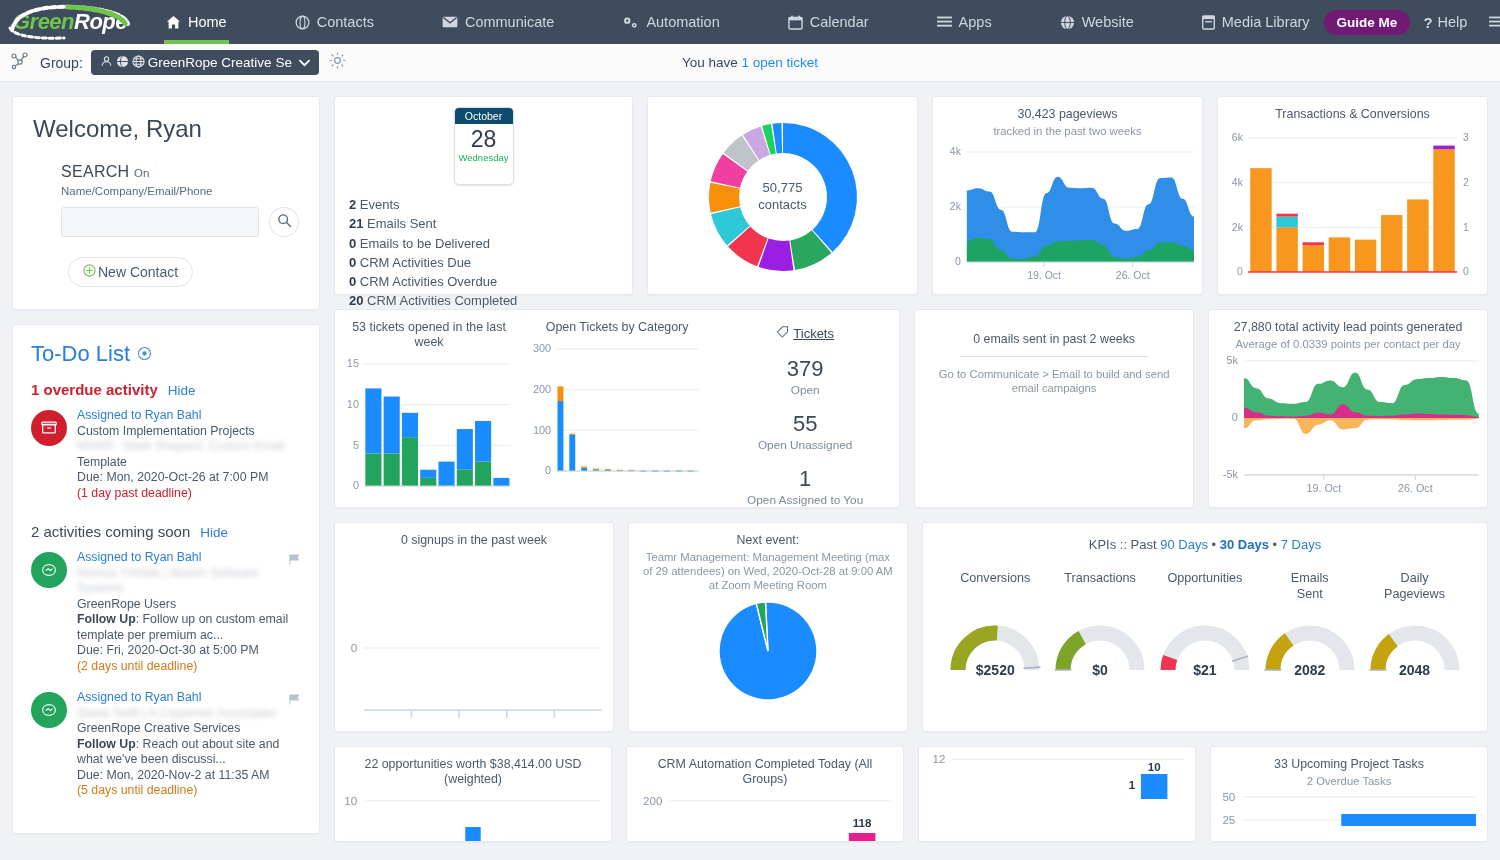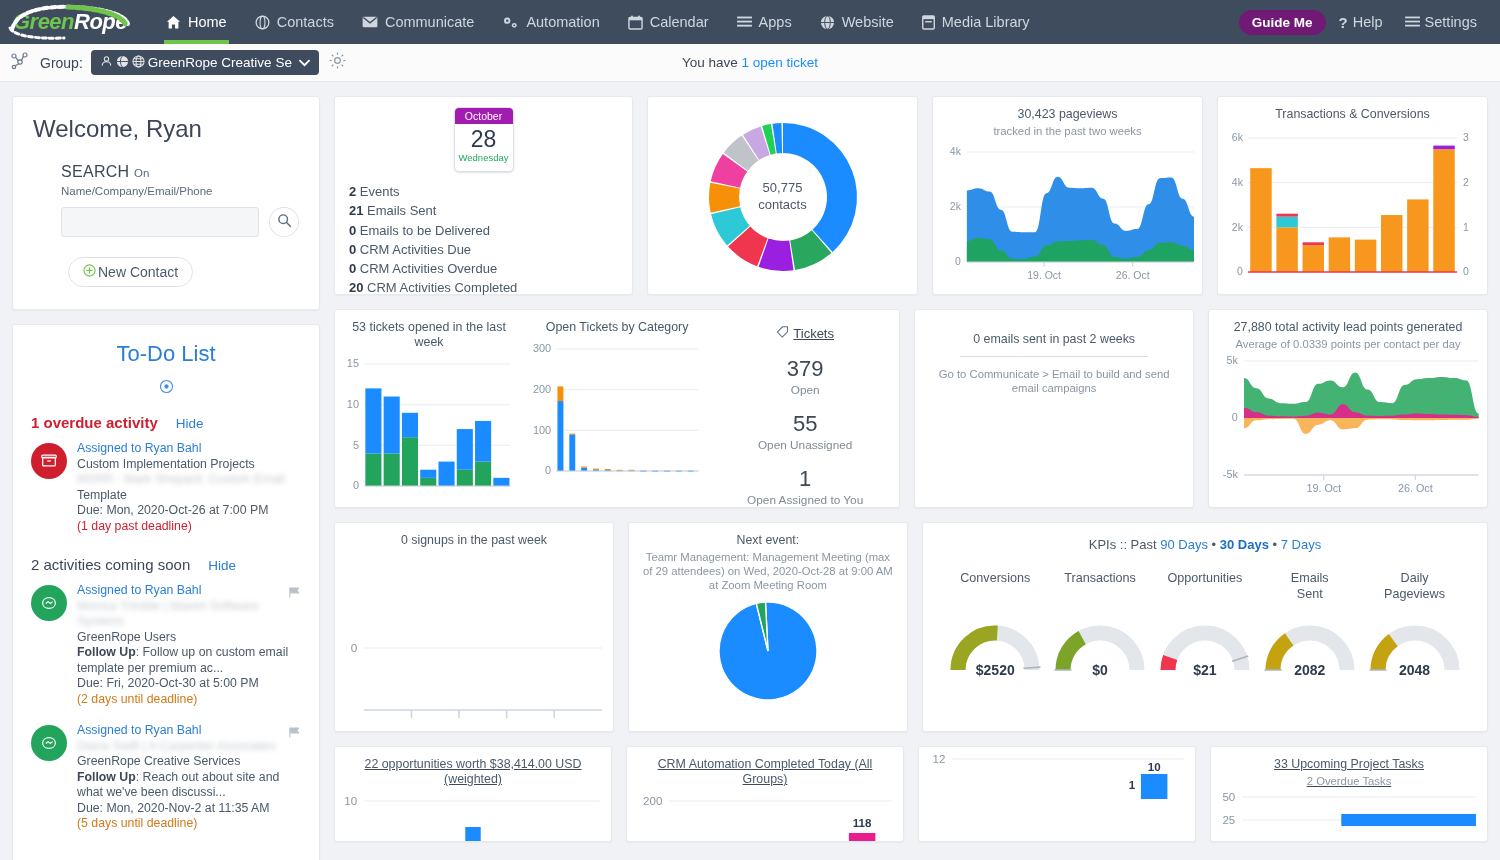--- a/index.html
+++ b/index.html
@@ -26,21 +26,21 @@
   .brand-text {
     font-size: 22px; font-weight: bold; font-style: italic;
     letter-spacing: -0.5px; white-space: nowrap;
   }
   .brand-green { color: #6fc44c; }
   .brand-white { color: #ffffff; }
   .brand-swoosh {
     position: absolute; left: 6px; top: 4px; width: 128px; height: 36px;
     pointer-events: none;
   }
-  .navitems { display: flex; align-items: center; height: 44px; margin-left: 12px; }
+  .navitems { display: flex; align-items: center; height: 44px; margin-left: 12px; gap: 40px; }
   .navitem {
     display: flex; align-items: center; gap: 7px;
     color: #cfd6de; font-size: 14.5px;
     padding: 0 14px; height: 44px; cursor: pointer;
     position: relative; white-space: nowrap;
   }
   .navitem.active { color: #ffffff; }
   .navitem.active::after {
     content: ""; position: absolute; left: 12px; right: 12px; bottom: 0;
     height: 4px; background: #6fc44c;
@@ -106,24 +106,24 @@
     margin: 20px 0 0 35px; display: inline-flex; align-items: center; gap: 2px;
     border: 1px solid #dfe3e8; border-radius: 15px; background: #fff;
     padding: 6px 14px; font-size: 14px; color: #4b5c6e; cursor: pointer;
   }
   .newcontact .plus { color: #6fc44c; font-size: 14px; }
 
   
   .todo { padding: 16px 18px 18px 18px; }
   .todo h2 {
     font-size: 22px; font-weight: normal; color: #2a7fd4;
-    display: flex; align-items: center; gap: 7px; margin-bottom: 14px; flex-direction: column;
+    display: flex; align-items: center; gap: 7px; margin-bottom: 14px;
   }
   .todo-head {
-    font-size: 15px; margin-bottom: 10px; display: flex; align-items: baseline; gap: 18px;
+    font-size: 15px; margin-bottom: 10px; display: flex; align-items: baseline; gap: 10px;
   }
   .todo-head .overdue { color: #cf2030; font-weight: bold; }
   .todo-head .soon { color: #3c4858; }
   .todo-head .hide { color: #2a7fd4; font-size: 13.5px; cursor: pointer; }
   .todo-item { display: flex; gap: 10px; margin-bottom: 16px; position: relative; }
   .todo-avatar {
     width: 36px; height: 36px; flex: 0 0 36px; border-radius: 50%;
     display: flex; align-items: center; justify-content: center; margin-top: 2px;
   }
   .av-red { background: #cf1f2e; }
@@ -139,33 +139,33 @@
   .flag-icon { position: absolute; right: 0; top: 2px; }
 
   
   .wtitle {
     text-align: center; font-size: 12.4px; color: #4a5a6a;
     line-height: 15px; padding: 10px 12px 2px 12px;
   }
   .wsub { text-align: center; font-size: 11.3px; color: #8a97a4; line-height: 14px; padding: 0 12px; }
   .widget { height: 199px; position: relative; overflow: hidden; }
   .widget-tall { height: 210px; position: relative; overflow: hidden; }
-  .widget-bottom { height: 96px; position: relative; overflow: hidden; text-decoration: underline; }
+  .widget-bottom { height: 96px; position: relative; overflow: hidden; }
 
   
   .today { padding: 10px 14px 12px 14px; height: 199px; }
   .calicon {
     width: 60px; margin: 0 auto 10px auto; border-radius: 5px; overflow: hidden;
     border: 1px solid #dcdfe4; background: #fff; box-shadow: 0 1px 2px rgba(0,0,0,.12);
   }
   .calicon .cal-m {
-    background: #a21caf; color: #fff; font-size: 10.5px; text-align: center; padding: 2px 0;
+    background: #0c4a6e; color: #fff; font-size: 10.5px; text-align: center; padding: 2px 0;
   }
   .calicon .cal-d { font-size: 23px; color: #2e3b4e; text-align: center; line-height: 26px; padding-top: 2px; }
-  .calicon .cal-w { font-size: 9.5px; color: #1faa5a; text-align: center; padding-bottom: 8px; }
+  .calicon .cal-w { font-size: 9.5px; color: #1faa5a; text-align: center; padding-bottom: 21px; }
   .statline { font-size: 13px; color: #4a5a6a; line-height: 19.3px; }
   .statline b { color: #2e3b4e; font-weight: bold; }
 
   
   .donut-wrap { height: 199px; display: flex; align-items: center; justify-content: center; }
   .donut-center {
     position: absolute; left: 50%; top: 50%; transform: translate(-50%,-50%);
     text-align: center; font-size: 13px; color: #4a5a6a; line-height: 17px;
   }
 

